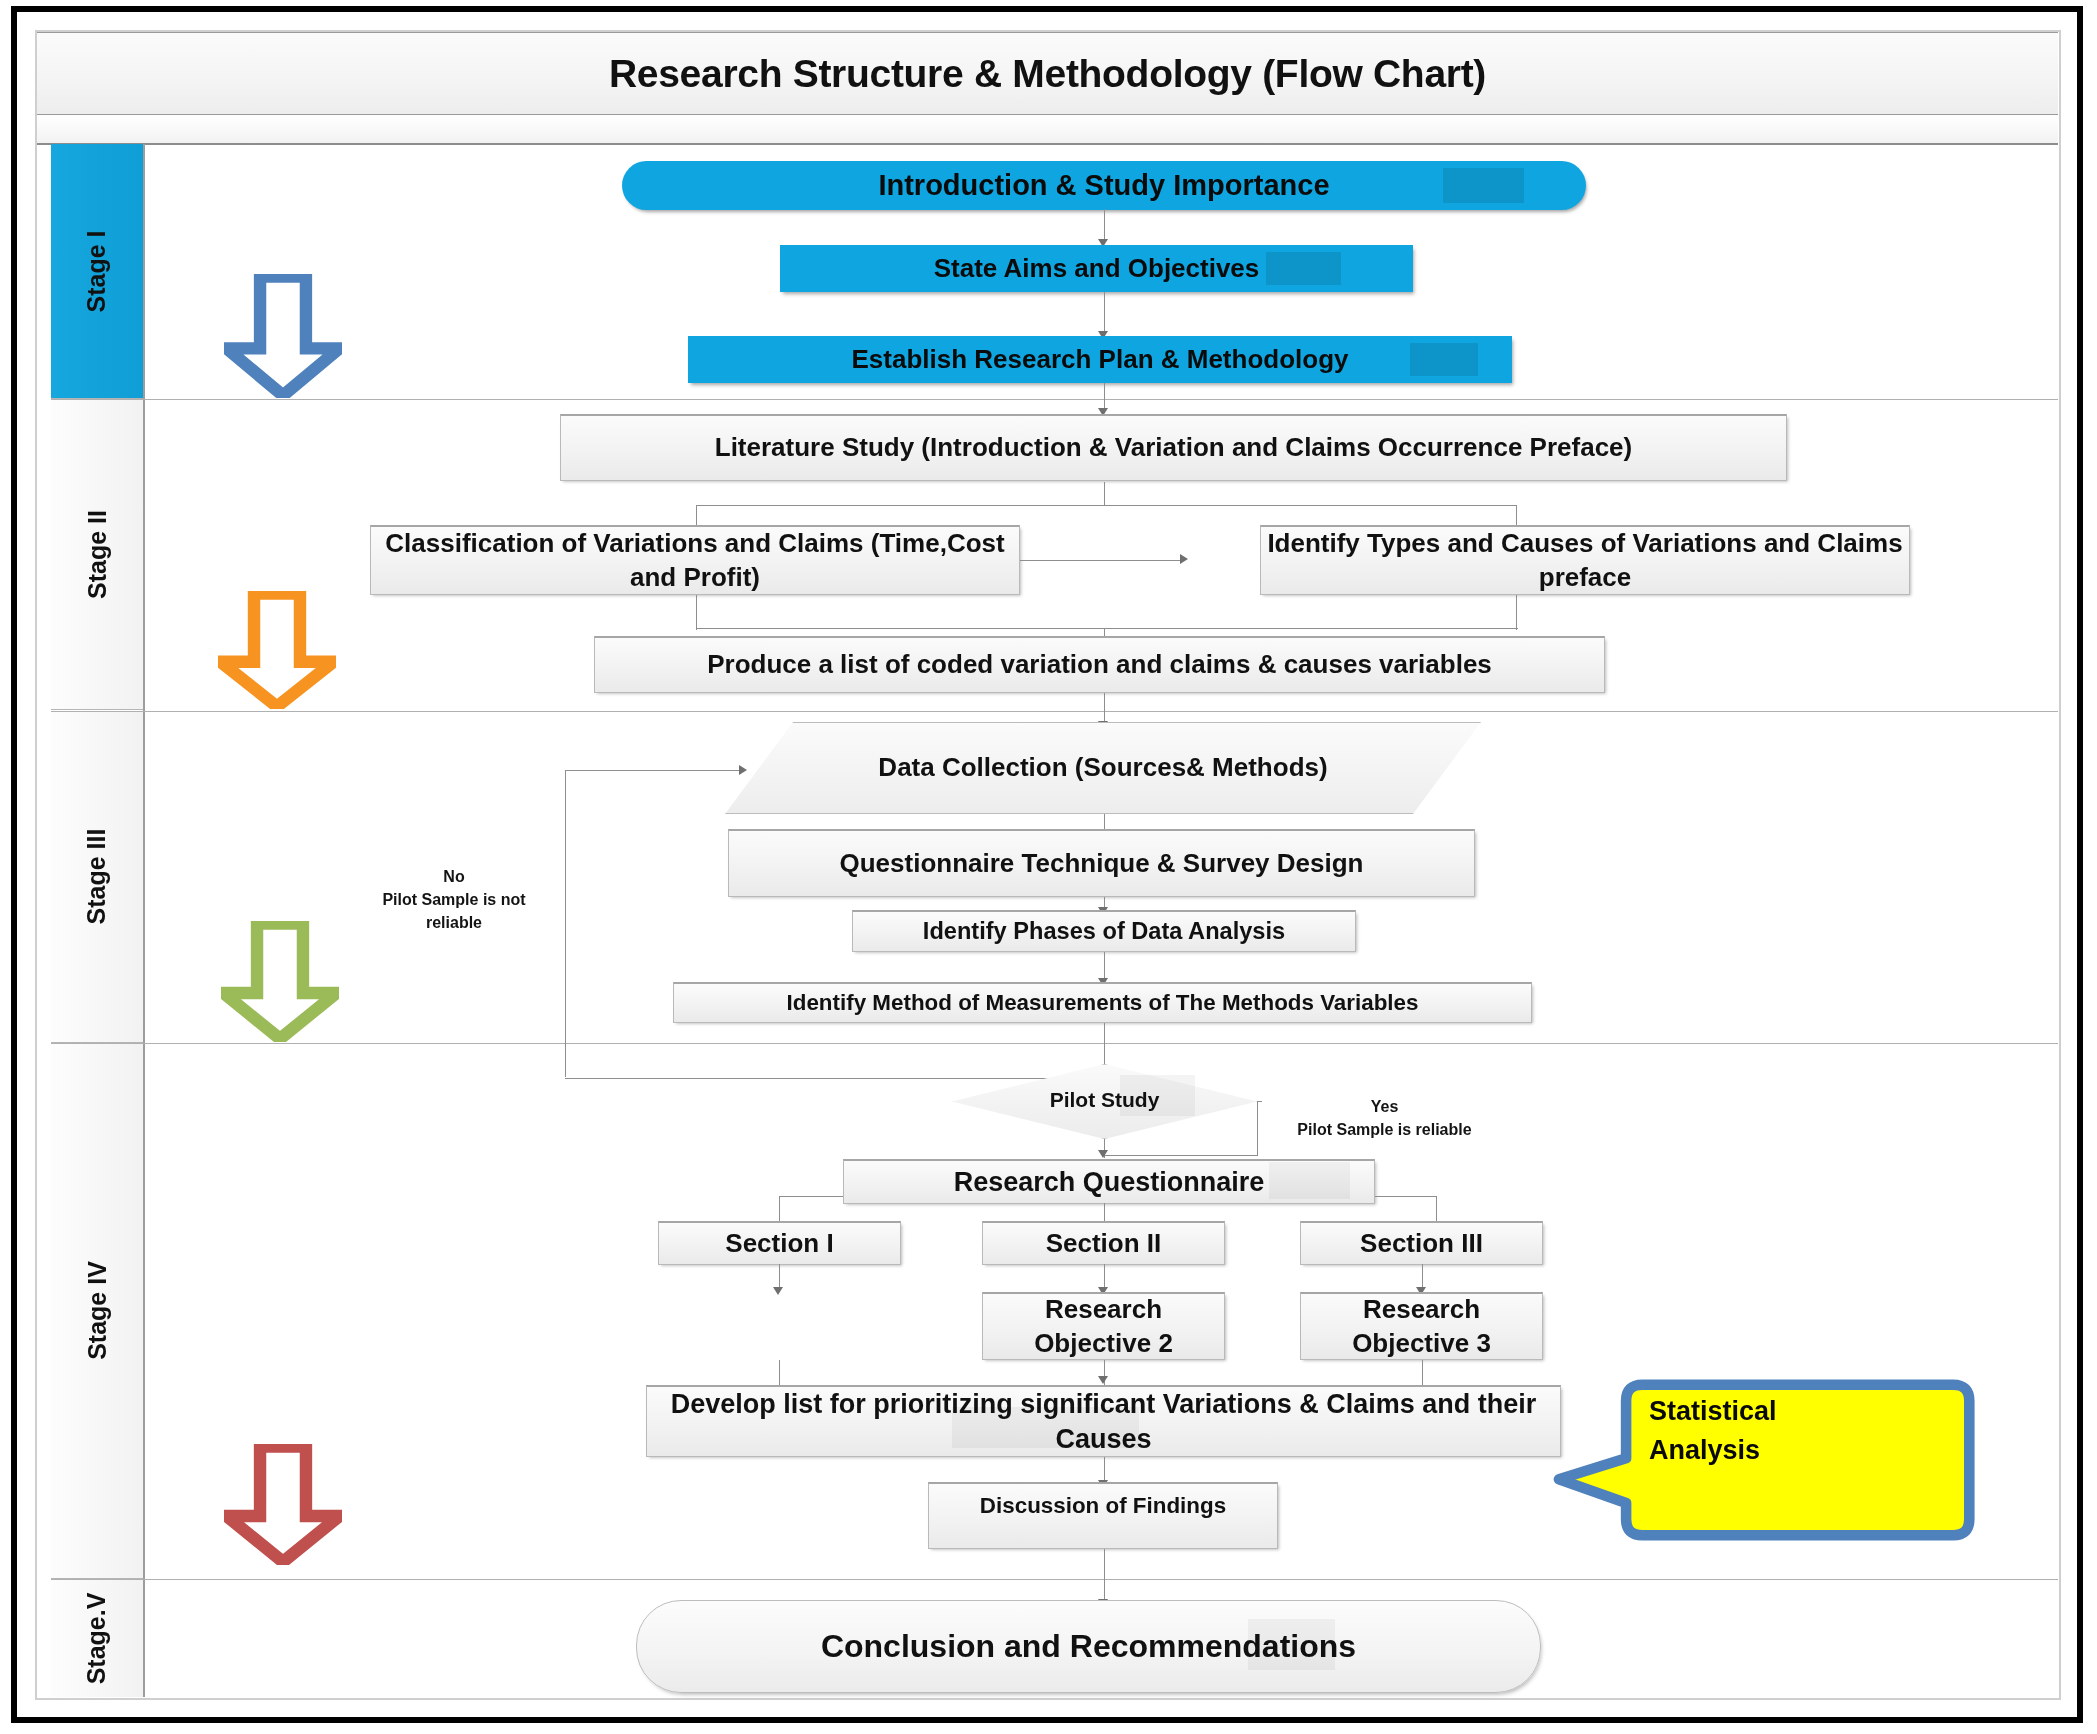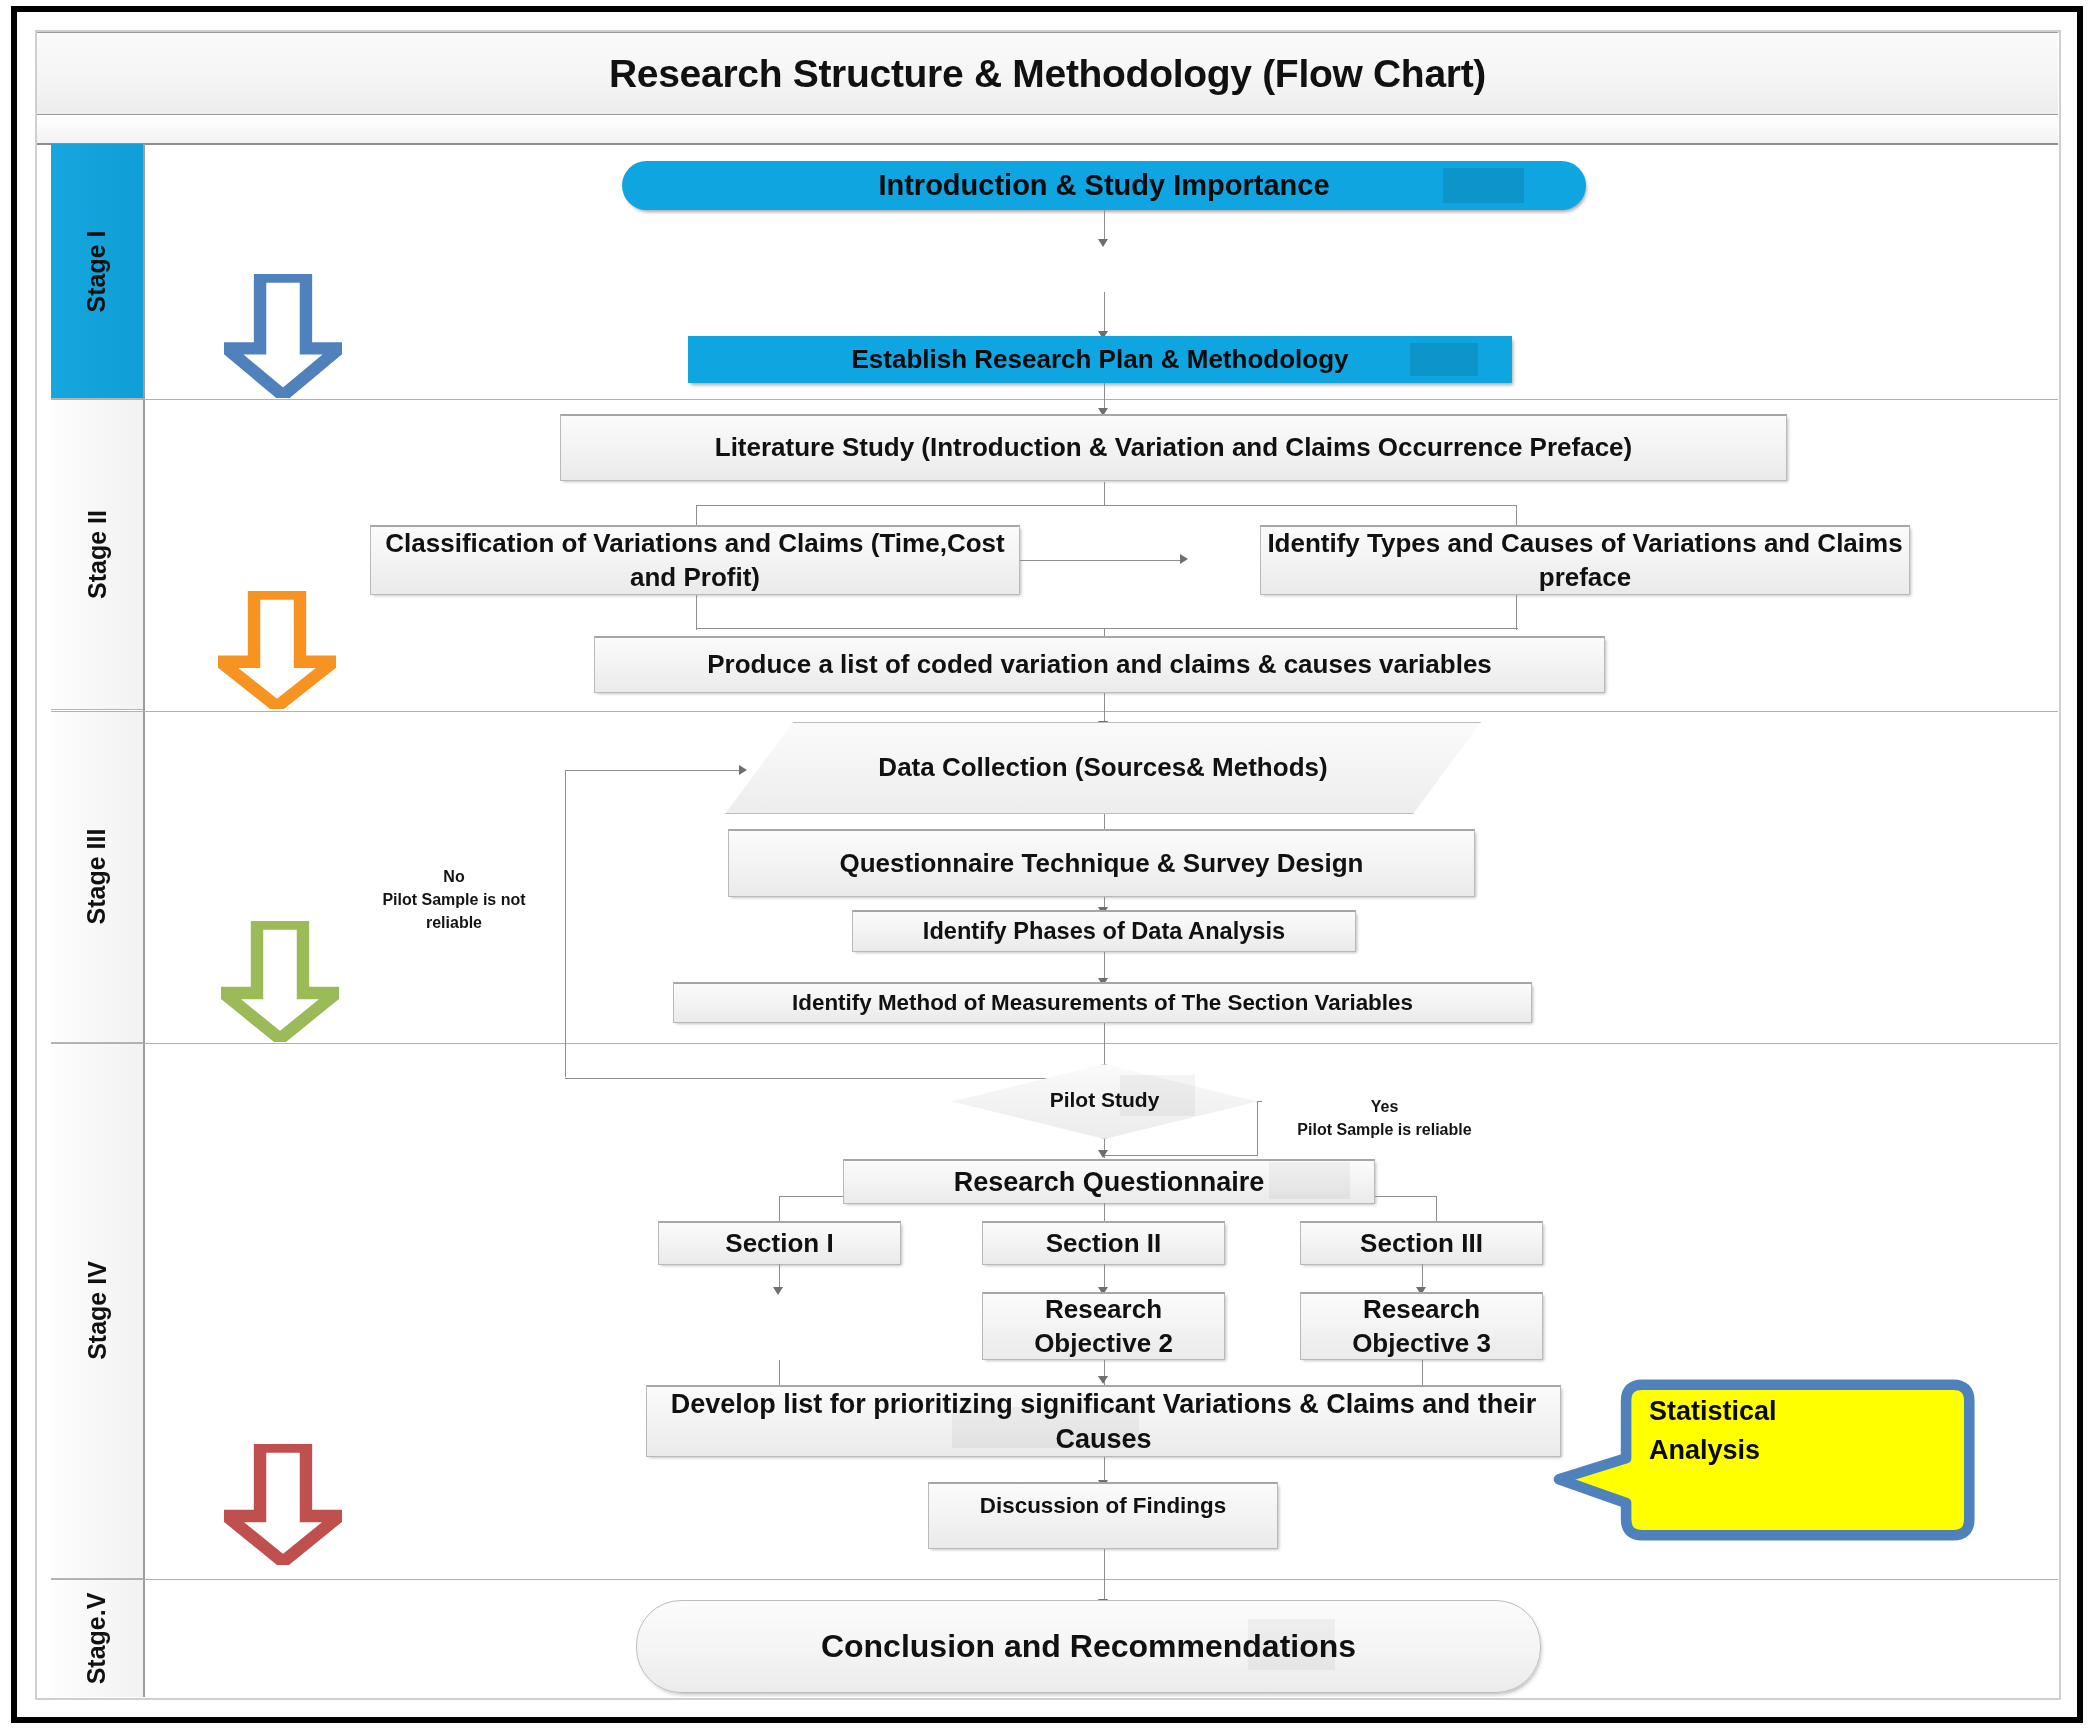--- a/index.html
+++ b/index.html
@@ -283,20 +283,23 @@
       <polygon points="58,4 132,4 132,116 186,116 95,190 4,116 58,116" fill="#ffffff" stroke="#c0504d" stroke-width="20" stroke-linejoin="miter"></polygon>
     </svg>
   </div>
 
   <div class="node blue b-intro" style="left:622px;top:161px;width:964px;height:49px;font-size:29px;">
     <span>Introduction &amp; Study Importance</span>
   </div>
   <div class="conn v" style="left:1104px;top:209px;height:32px;"></div>
   <div class="arrowhead" style="left:1098px;top:239px;"></div>
 
+  <div class="node blue b-aims" style="left:780px;top:245px;width:633px;height:47px;font-size:26px;">
+    <span>State Aims and Objectives</span>
+  </div>
   <div class="conn v" style="left:1104px;top:292px;height:41px;"></div>
   <div class="arrowhead" style="left:1098px;top:331px;"></div>
 
   <div class="node blue b-plan" style="left:688px;top:336px;width:824px;height:47px;font-size:26px;">
     <span>Establish Research Plan &amp; Methodology</span>
   </div>
   <div class="conn v" style="left:1104px;top:383px;height:27px;"></div>
   <div class="arrowhead" style="left:1098px;top:408px;"></div>
 
   <div class="node proc" style="left:560px;top:414px;width:1227px;height:67px;font-size:26px;">
@@ -344,21 +347,21 @@
   <div class="conn v" style="left:1104px;top:897px;height:12.4px;"></div>
   <div class="arrowhead" style="left:1098px;top:907px;"></div>
 
   <div class="node proc" style="left:852px;top:910px;width:504px;height:42px;font-size:23.6px;">
     <span>Identify Phases of Data Analysis</span>
   </div>
   <div class="conn v" style="left:1104px;top:952px;height:29px;"></div>
   <div class="arrowhead" style="left:1098px;top:978px;"></div>
 
   <div class="node proc" style="left:673px;top:982px;width:859px;height:41px;font-size:22.4px;">
-    <span>Identify Method of Measurements of The Section Variables</span>
+    <span>Identify Method of Measurements of The Methods Variables</span>
   </div>
   <div class="conn v" style="left:1104px;top:1023px;height:52px;"></div>
   <div class="arrowhead" style="left:1098px;top:1071px;"></div>
 
   <div class="conn h" style="left:565px;top:1078px;width:541px;"></div>
   <div class="conn v" style="left:565px;top:770px;height:307px;"></div>
   <div class="conn h" style="left:565px;top:770px;width:180px;"></div>
   <div class="arrowhead right" style="left:739px;top:765px;"></div>
 
   <div class="annot" style="left:336px;top:865px;width:236px;">No

